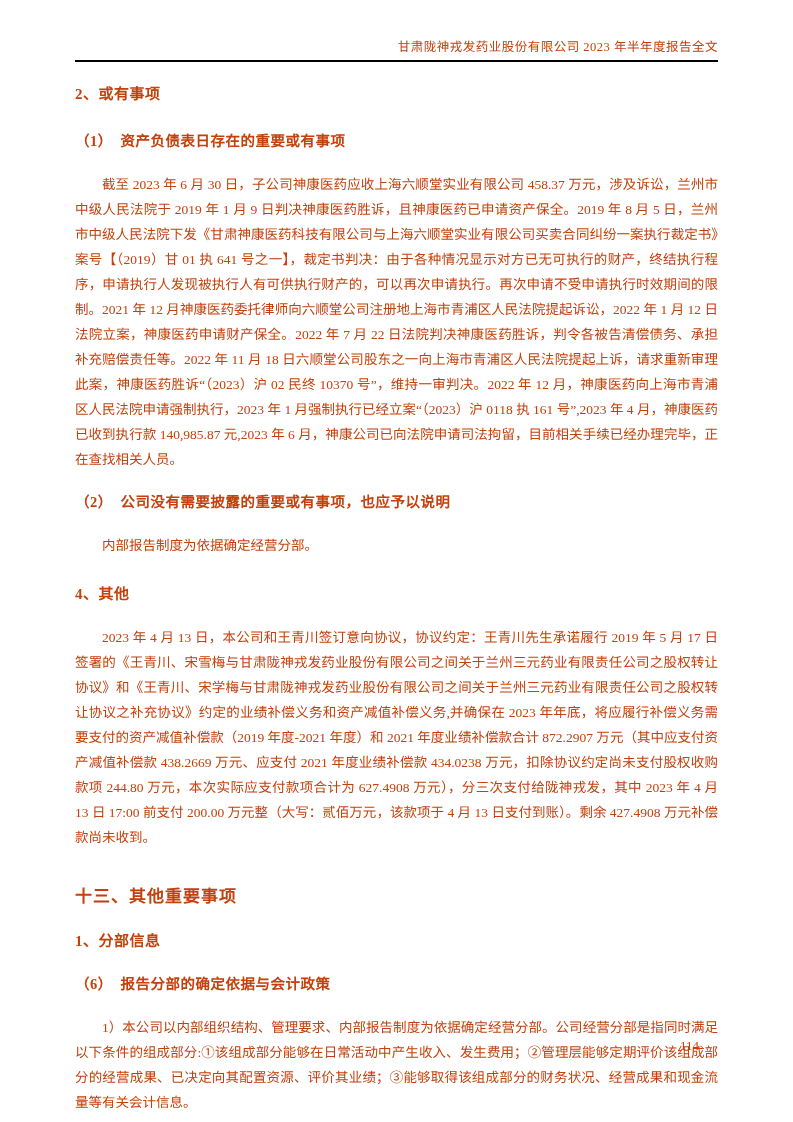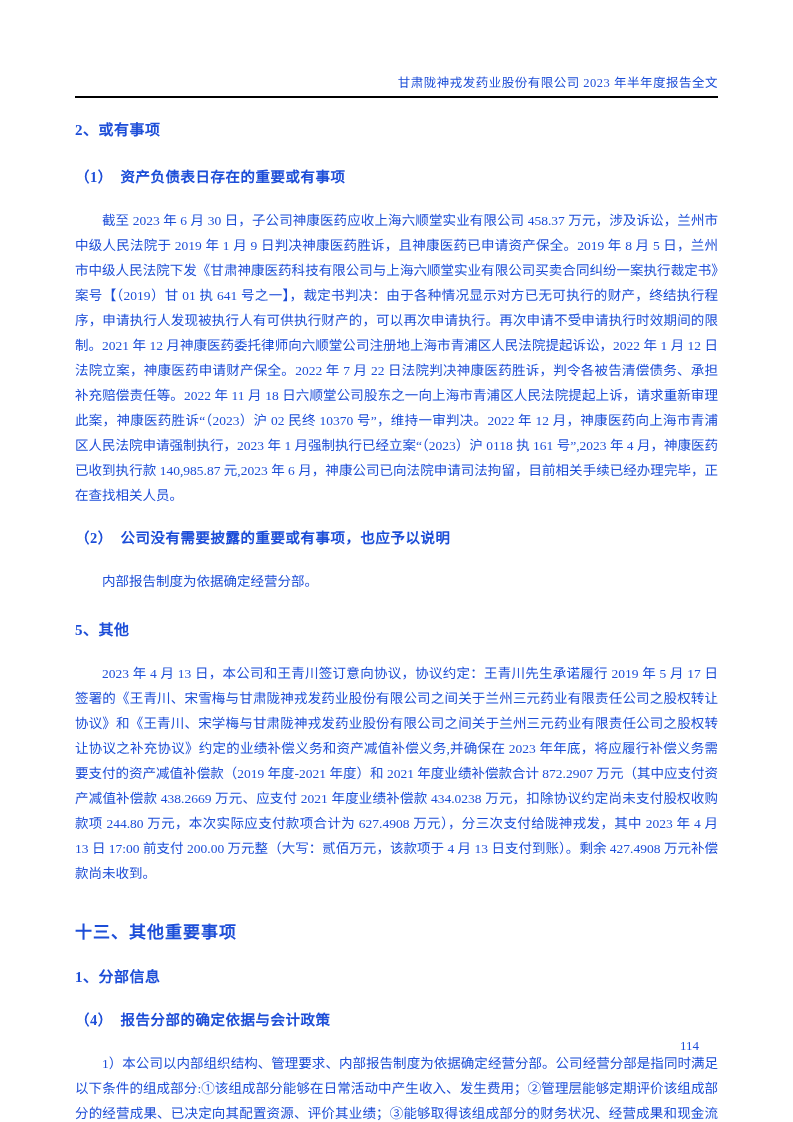--- a/index.html
+++ b/index.html
@@ -7,23 +7,23 @@
     padding: 0;
     background: #ffffff;
   }
   .page {
     position: relative;
     width: 793px;
     height: 1122px;
     margin: 0 auto;
     background: #ffffff;
     box-sizing: border-box;
-    padding: 72px 75px 0 75px;
+    padding: 36px 75px 0 75px;
     font-family: "Liberation Serif", "DejaVu Serif", serif;
-    color: #1d4ed8;
+    color: #c2410c;
     overflow: hidden;
   }
   .doc-header {
     text-align: right;
     font-size: 12.5px;
     letter-spacing: 0.5px;
     padding-bottom: 5px;
     border-bottom: 2px solid #000000;
   }
   .h1 {
@@ -74,27 +74,27 @@
   <div class="h2">2、或有事项</div>
 
   <div class="h3">（1）　资产负债表日存在的重要或有事项</div>
 
   <p class="para indent mt-p">截至 2023 年 6 月 30 日，子公司神康医药应收上海六顺堂实业有限公司 458.37 万元，涉及诉讼，兰州市中级人民法院于 2019 年 1 月 9 日判决神康医药胜诉，且神康医药已申请资产保全。2019 年 8 月 5 日，兰州市中级人民法院下发《甘肃神康医药科技有限公司与上海六顺堂实业有限公司买卖合同纠纷一案执行裁定书》案号【（2019）甘 01 执 641 号之一】，裁定书判决：由于各种情况显示对方已无可执行的财产，终结执行程序，申请执行人发现被执行人有可供执行财产的，可以再次申请执行。再次申请不受申请执行时效期间的限制。2021 年 12 月神康医药委托律师向六顺堂公司注册地上海市青浦区人民法院提起诉讼，2022 年 1 月 12 日法院立案，神康医药申请财产保全。2022 年 7 月 22 日法院判决神康医药胜诉，判令各被告清偿债务、承担补充赔偿责任等。2022 年 11 月 18 日六顺堂公司股东之一向上海市青浦区人民法院提起上诉，请求重新审理此案，神康医药胜诉“（2023）沪 02 民终 10370 号”，维持一审判决。2022 年 12 月，神康医药向上海市青浦区人民法院申请强制执行，2023 年 1 月强制执行已经立案“（2023）沪 0118 执 161 号”,2023 年 4 月，神康医药已收到执行款 140,985.87 元,2023 年 6 月，神康公司已向法院申请司法拘留，目前相关手续已经办理完毕，正在查找相关人员。</p>
 
   <div class="h3" style="margin-top:18px;">（2）　公司没有需要披露的重要或有事项，也应予以说明</div>
 
   <p class="para indent mt-p">内部报告制度为依据确定经营分部。</p>
 
-  <div class="h2" style="margin-top:24px;">5、其他</div>
+  <div class="h2" style="margin-top:24px;">4、其他</div>
 
   <p class="para indent mt-p">2023 年 4 月 13 日，本公司和王青川签订意向协议，协议约定：王青川先生承诺履行 2019 年 5 月 17 日签署的《王青川、宋雪梅与甘肃陇神戎发药业股份有限公司之间关于兰州三元药业有限责任公司之股权转让协议》和《王青川、宋学梅与甘肃陇神戎发药业股份有限公司之间关于兰州三元药业有限责任公司之股权转让协议之补充协议》约定的业绩补偿义务和资产减值补偿义务,并确保在 2023 年年底，将应履行补偿义务需要支付的资产减值补偿款（2019 年度-2021 年度）和 2021 年度业绩补偿款合计 872.2907 万元（其中应支付资产减值补偿款 438.2669 万元、应支付 2021 年度业绩补偿款 434.0238 万元，扣除协议约定尚未支付股权收购款项 244.80 万元，本次实际应支付款项合计为 627.4908 万元），分三次支付给陇神戎发，其中 2023 年 4 月 13 日 17:00 前支付 200.00 万元整（大写：贰佰万元，该款项于 4 月 13 日支付到账）。剩余 427.4908 万元补偿款尚未收到。</p>
 
   <div class="h1">十三、其他重要事项</div>
 
   <div class="h2" style="margin-top:22px;">1、分部信息</div>
 
-  <div class="h3" style="margin-top:22px;">（4）　报告分部的确定依据与会计政策</div>
+  <div class="h3" style="margin-top:22px;">（6）　报告分部的确定依据与会计政策</div>
 
   <p class="para indent mt-p">1）本公司以内部组织结构、管理要求、内部报告制度为依据确定经营分部。公司经营分部是指同时满足以下条件的组成部分:①该组成部分能够在日常活动中产生收入、发生费用；②管理层能够定期评价该组成部分的经营成果、已决定向其配置资源、评价其业绩；③能够取得该组成部分的财务状况、经营成果和现金流量等有关会计信息。</p>
 
   <div class="page-number">114</div>
 
 </div>
 
 </body></html>

